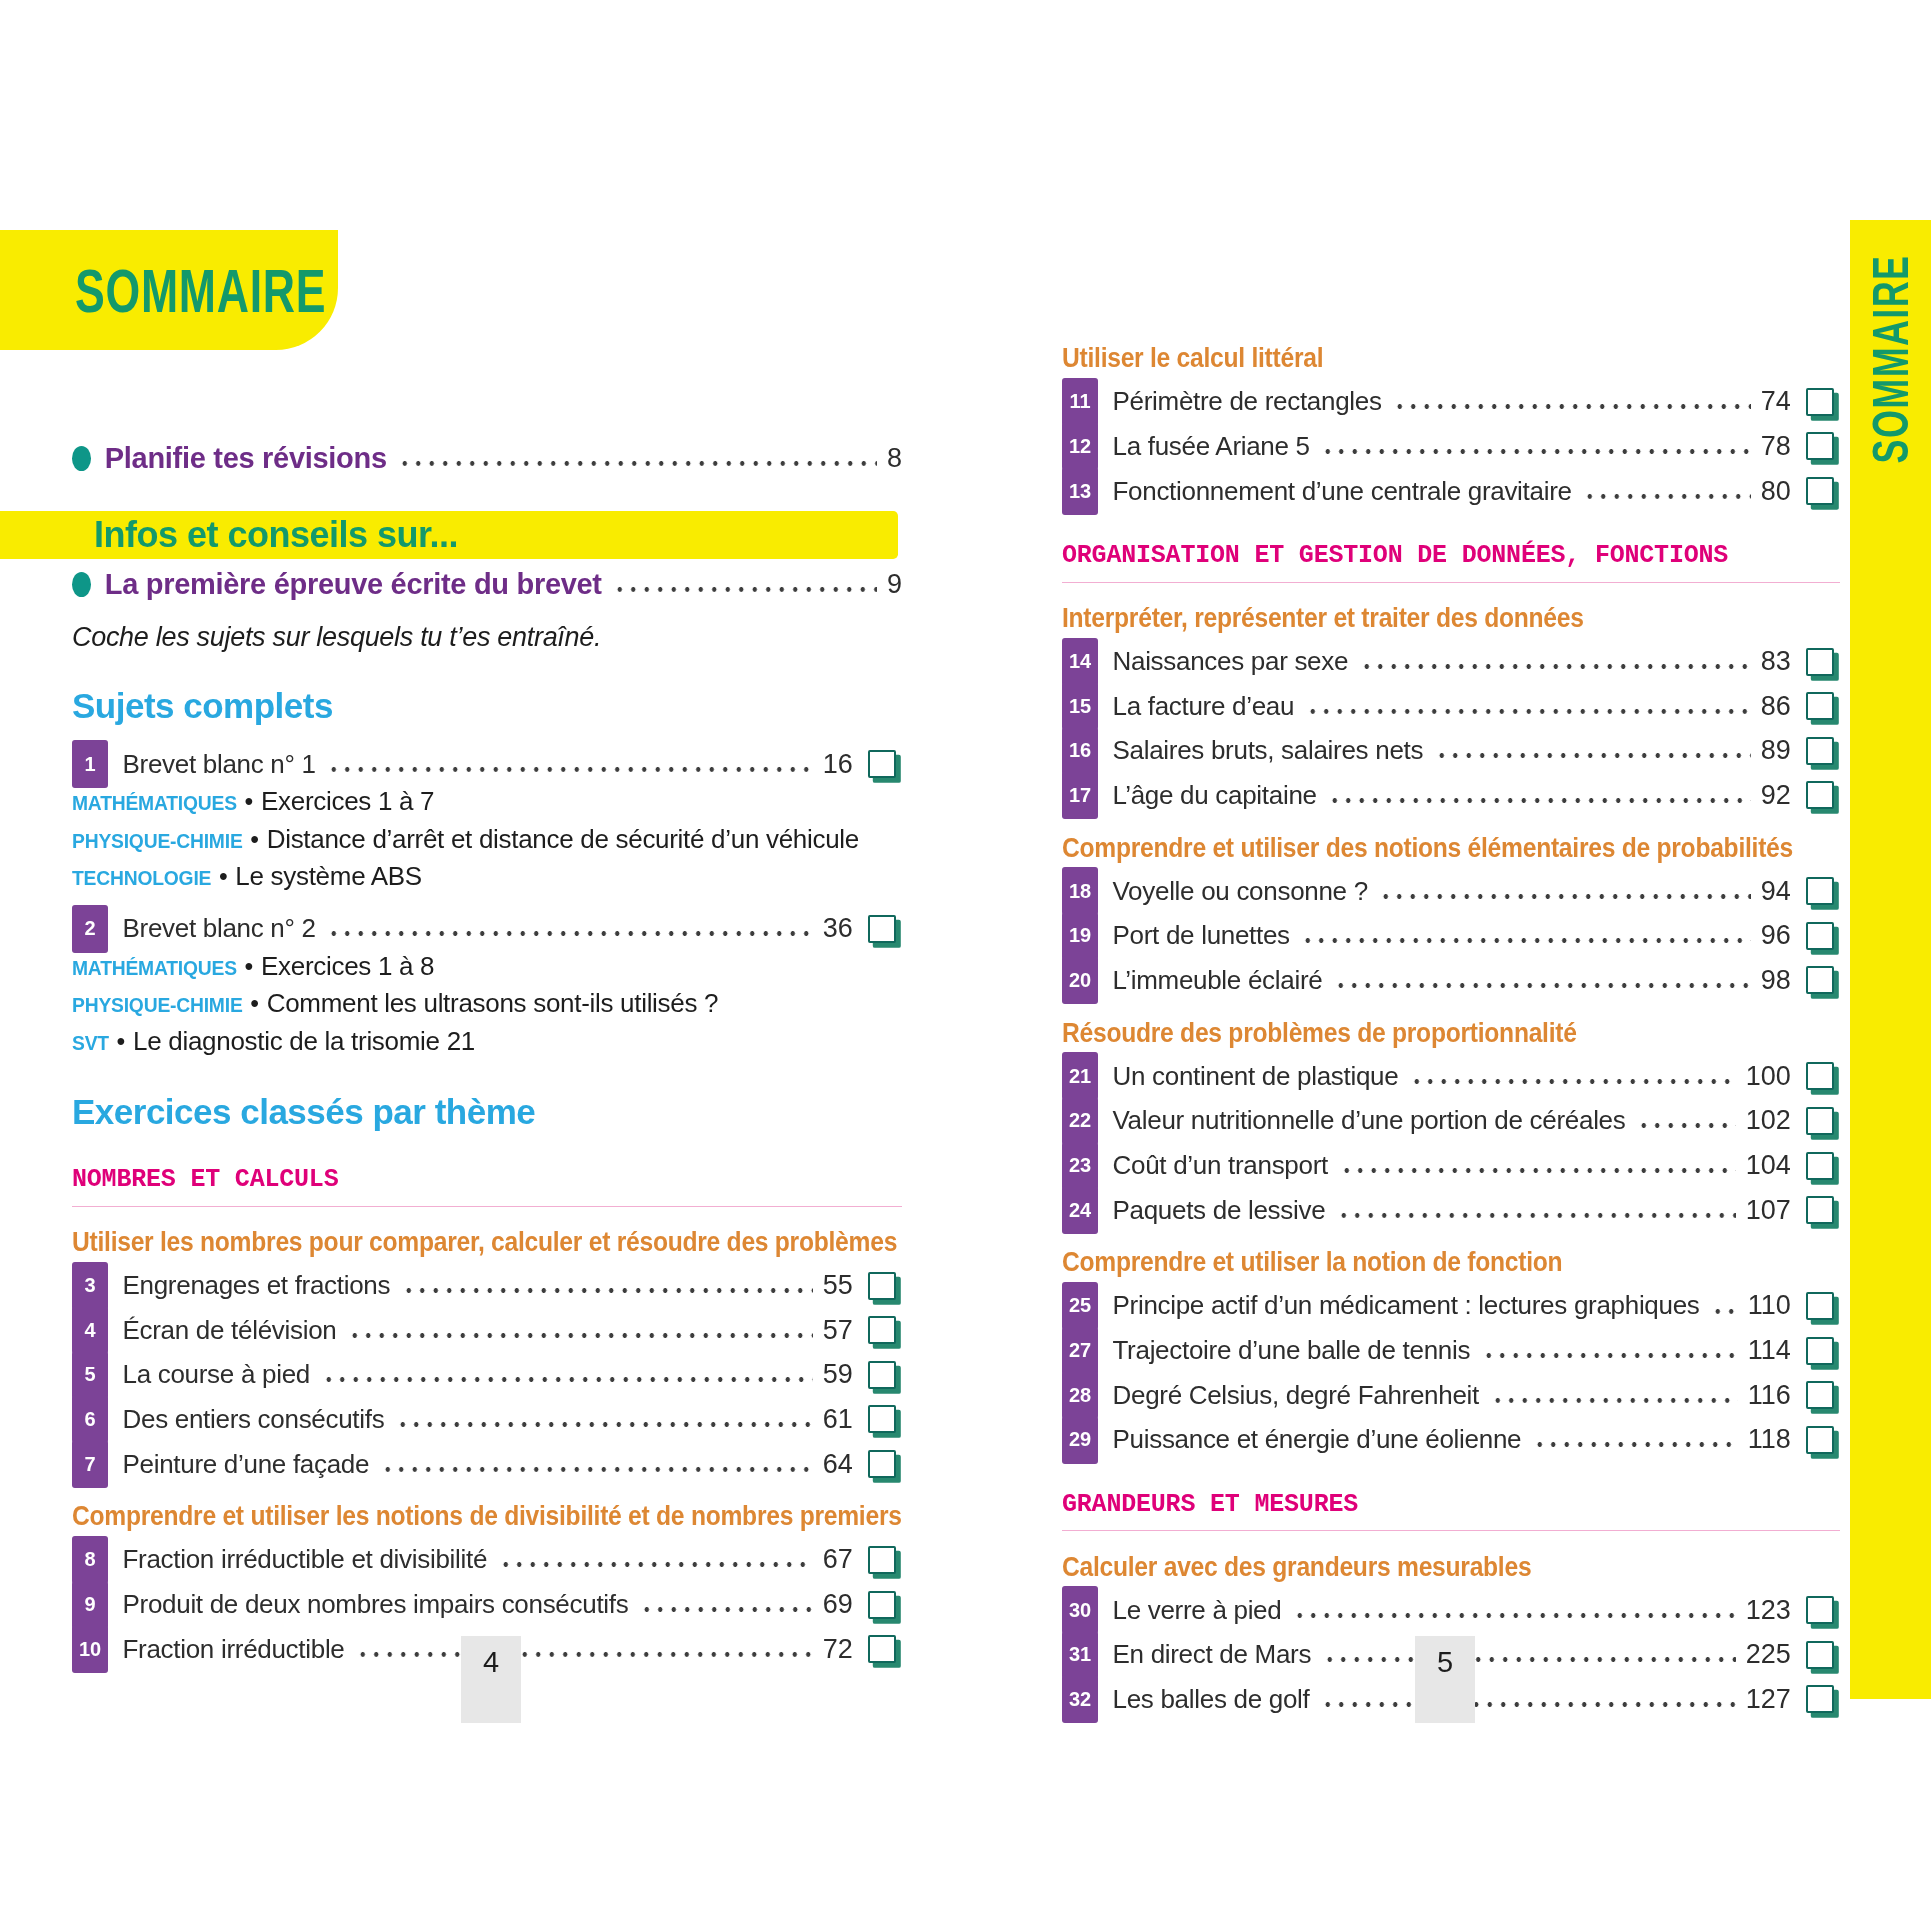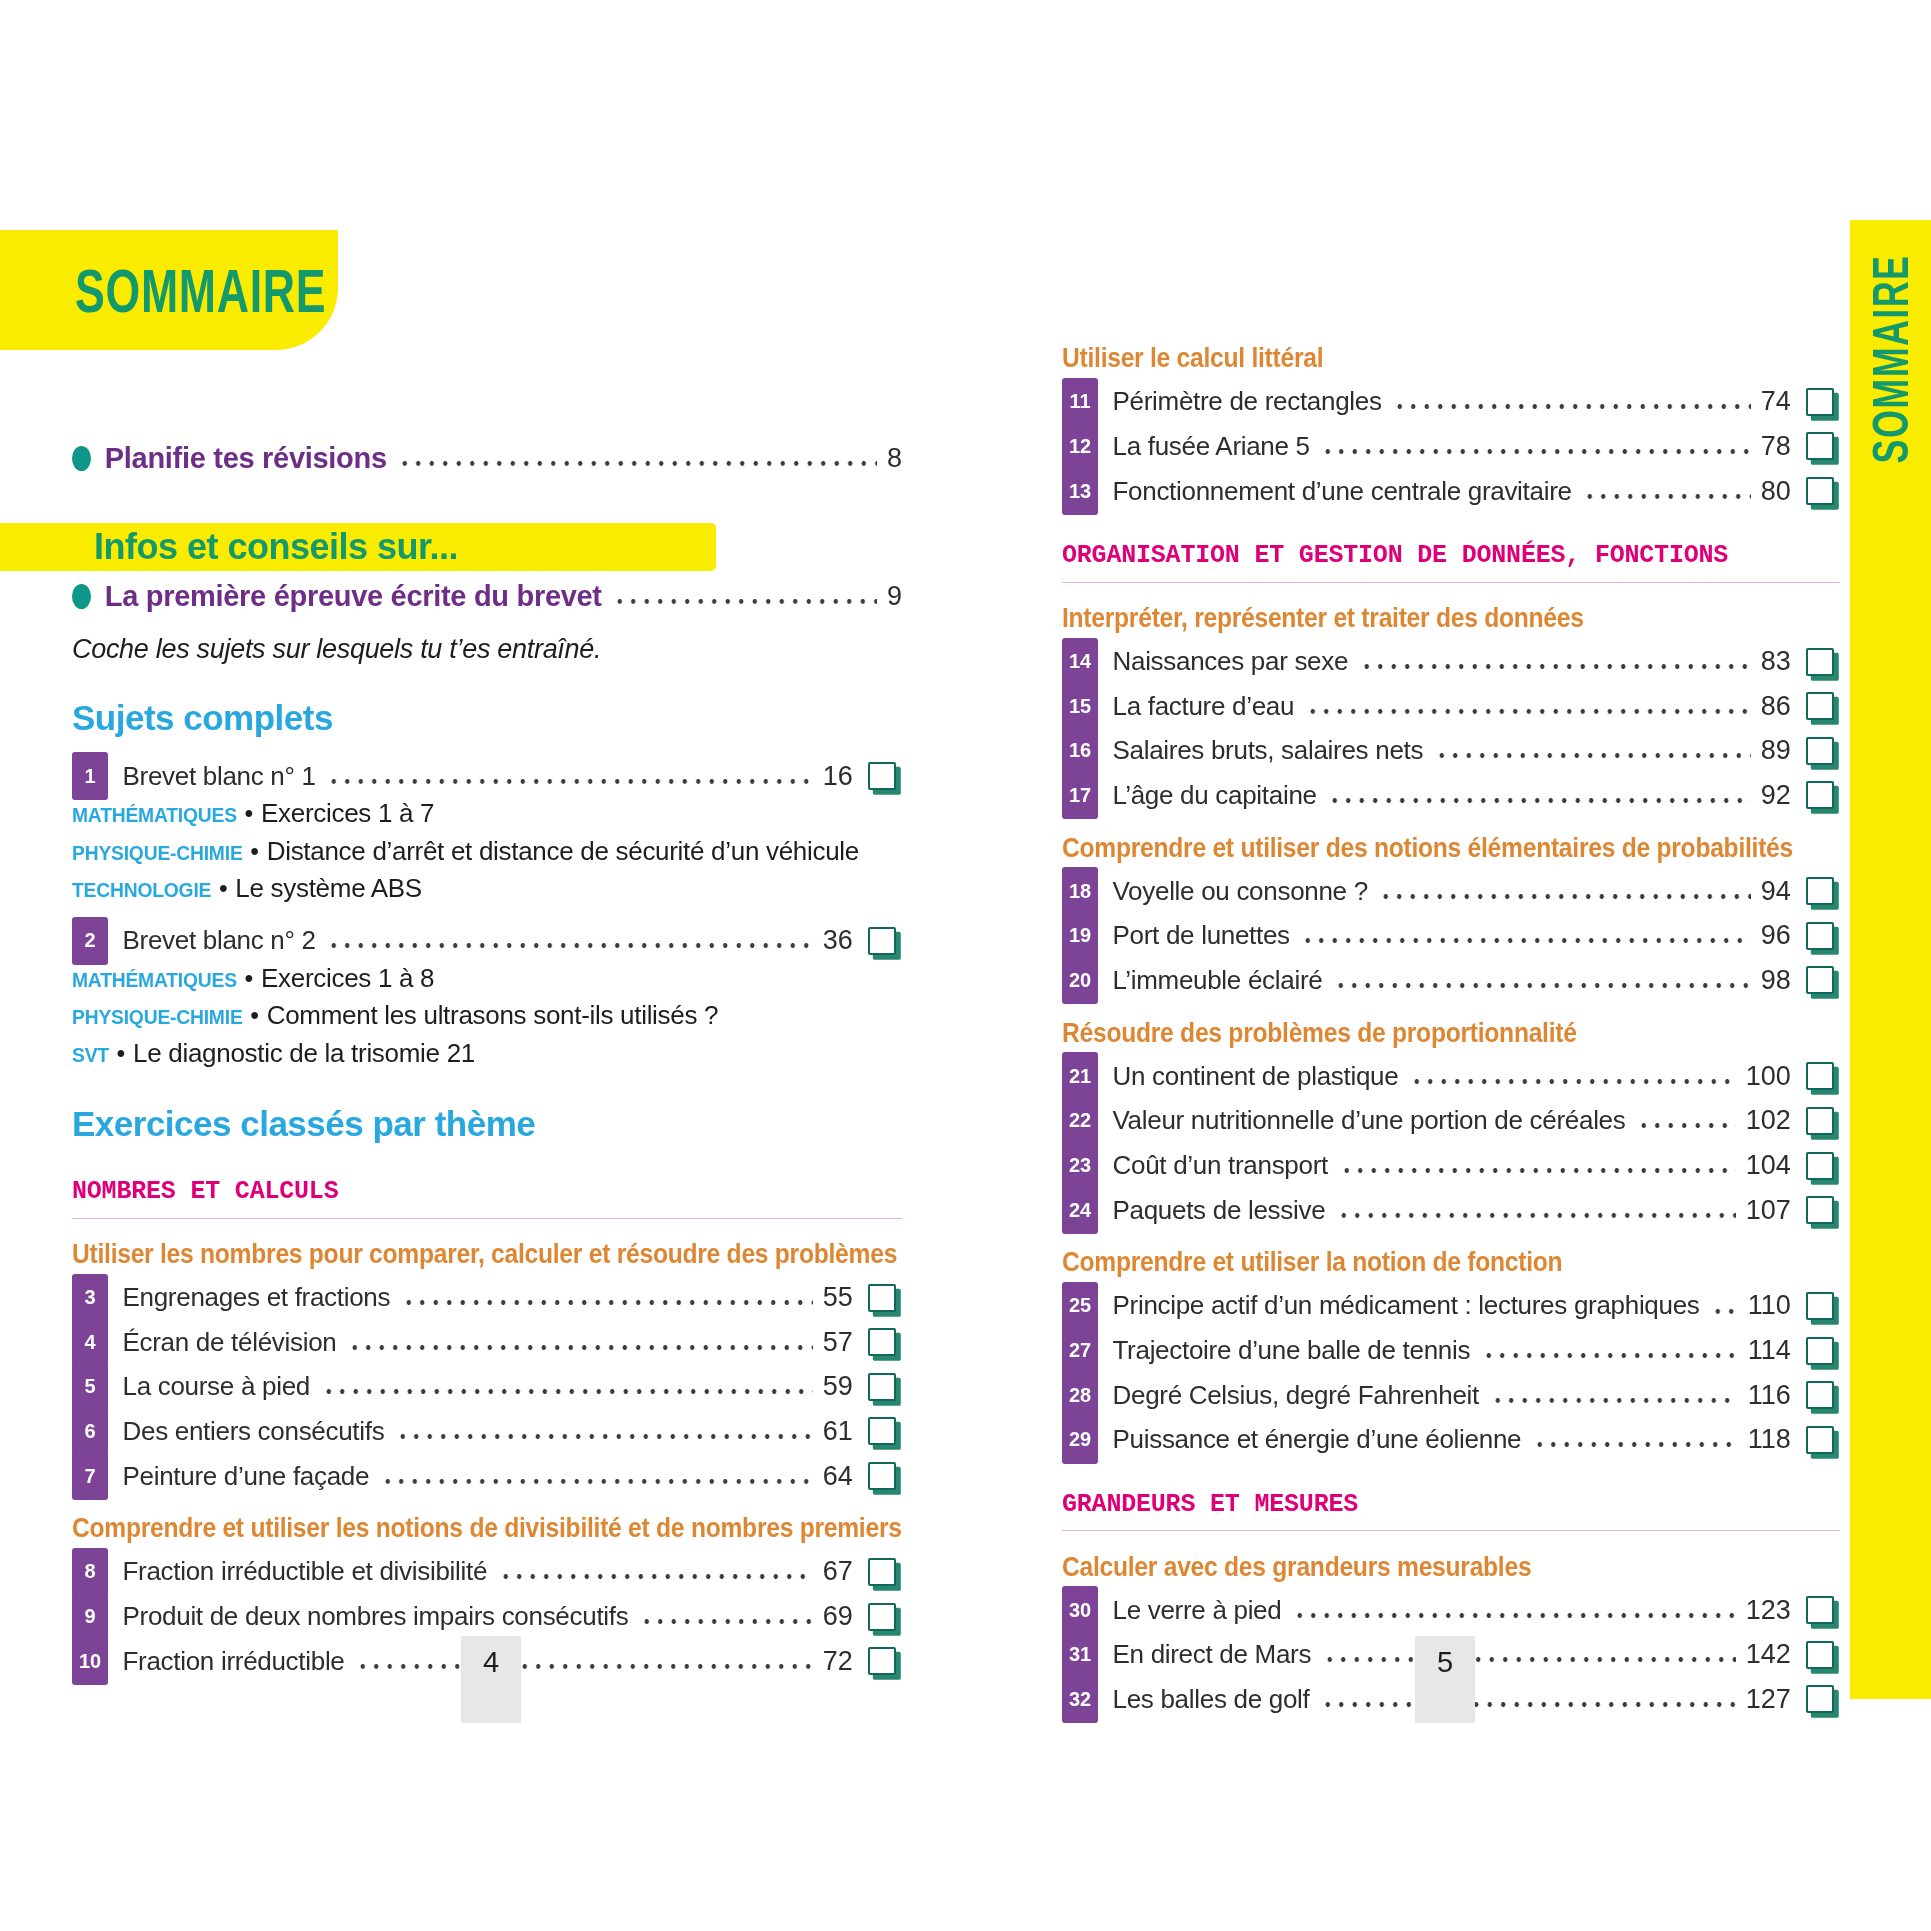--- a/index.html
+++ b/index.html
@@ -45,21 +45,21 @@
     box-shadow:4.8px 4.8px 0 var(--cbx-shadow);flex:none;
   }
   
   .intro-row{margin-top:8px;}
   .dot{
     width:19.3px;height:25px;border-radius:50%;background:var(--teal);flex:none;margin-right:13.5px;
   }
   .intro-label{font-size:29px;font-weight:bold;color:var(--purple);white-space:nowrap;letter-spacing:-0.3px;}
   
   .ybar{
-    box-sizing:border-box;margin-left:-72px;width:716px;height:48px;margin-top:48px;
+    box-sizing:border-box;margin-left:-72px;width:898px;height:48px;margin-top:36px;
     background:var(--yellow);border-radius:0 4.8px 4.8px 0;display:flex;align-items:center;padding-left:94px;
   }
   .ybar-label{font-size:36px;font-weight:bold;color:var(--green);letter-spacing:-0.5px;white-space:nowrap;}
   .note{margin-top:21px;font-size:27px;font-style:italic;color:#1d1d1d;letter-spacing:-0.3px;}
   .blue-heading{margin:33px 0 21px 0;font-size:35px;font-weight:bold;color:var(--blue);letter-spacing:-0.5px;}
   .category{
     margin-top:33px;padding-bottom:11.6px;border-bottom:1.9px solid var(--underline);
     font-size:25px;font-weight:bold;color:var(--magenta);letter-spacing:-0.2px;font-family:Liberation Mono, monospace;
   }
   .orange-heading{
@@ -335,21 +335,21 @@
       <span class="badge">30</span>
       <span class="label">Le verre à pied</span>
       <span class="dots"></span>
       <span class="pageno">123</span>
       <span class="checkbox"></span>
     </div>
     <div class="row item-row">
       <span class="badge">31</span>
       <span class="label">En direct de Mars</span>
       <span class="dots"></span>
-      <span class="pageno">142</span>
+      <span class="pageno">225</span>
       <span class="checkbox"></span>
     </div>
     <div class="row item-row">
       <span class="badge">32</span>
       <span class="label">Les balles de golf</span>
       <span class="dots"></span>
       <span class="pageno">127</span>
       <span class="checkbox"></span>
     </div>
   </div>

